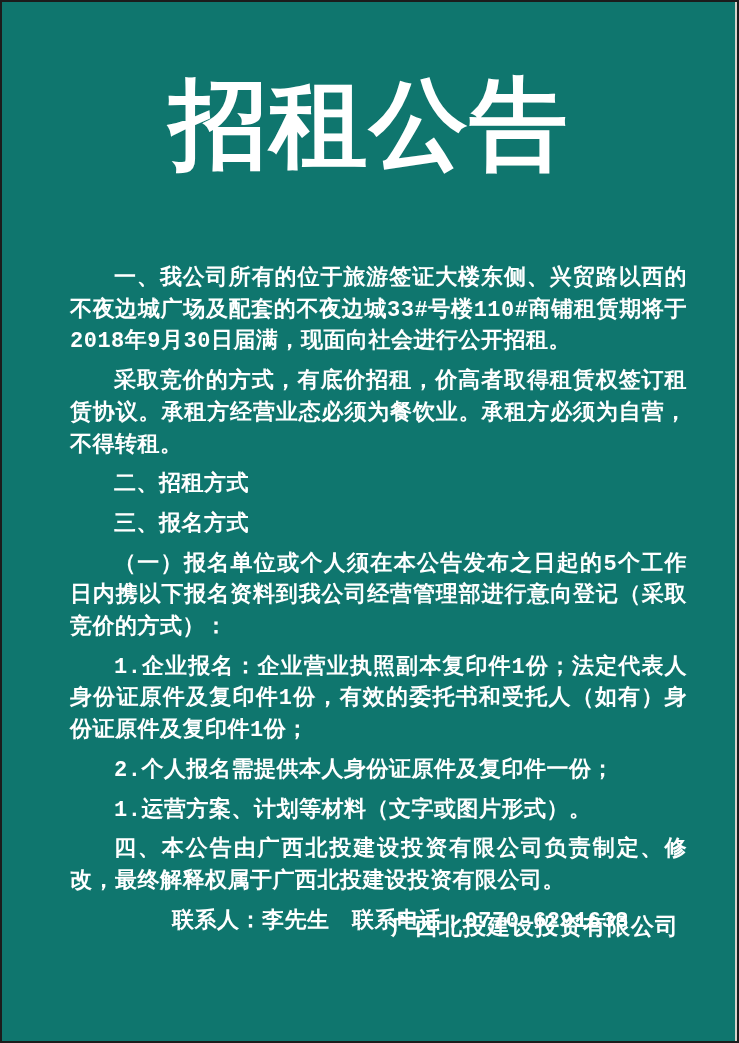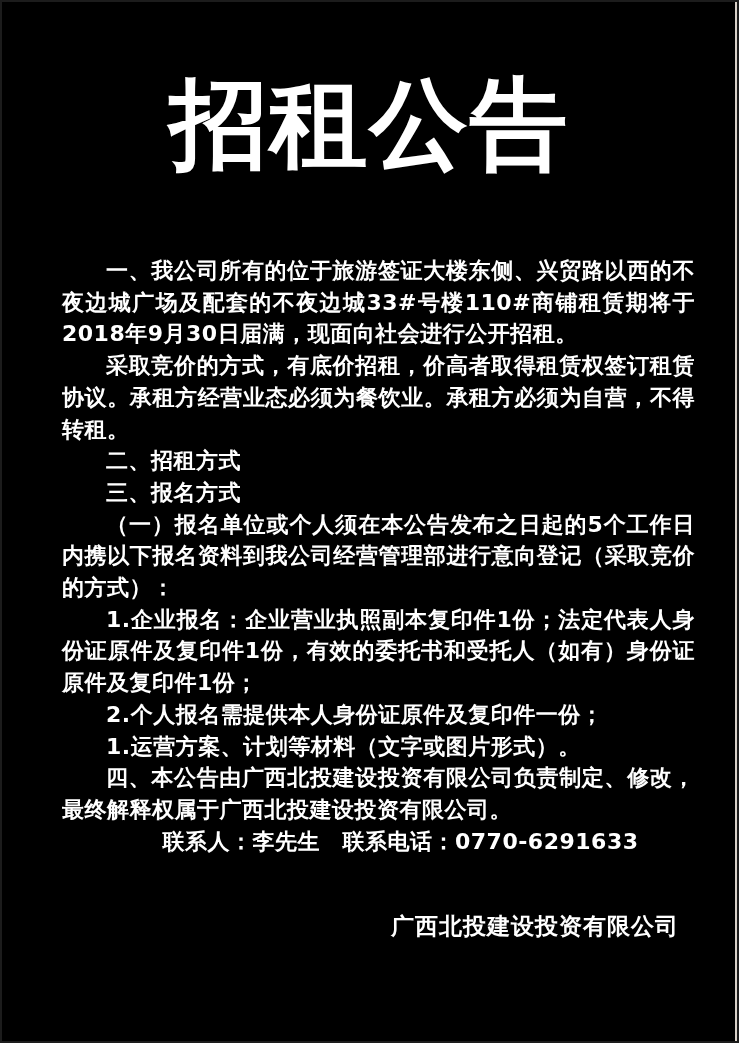--- a/index.html
+++ b/index.html
@@ -32,48 +32,49 @@
     line-height: 1.3;
     letter-spacing: 2px;
   }
   .poster-body {
     position: absolute;
     top: 253px;
     left: 60px;
     width: 633px;
   }
   .poster-body p {
-    margin: 0;
+    margin: 8px;
     padding: 0;
     text-indent: 2em;
     font-size: 22px;
     font-weight: bold;
     line-height: 31.7px;
     text-align: justify;
     text-justify: inter-character;
     letter-spacing: 0.5px;
+    font-family: Liberation Mono, monospace;
   }
   .poster-body p.contact-line {
     text-align: center;
   }
   .poster-signature {
     position: absolute;
     top: 908px;
     right: 58px;
     text-align: left;
     font-weight: bold;
     font-size: 23px;
     line-height: 33px;
     letter-spacing: 1px;
   }
 </style>
 </head>
 <body>
 
-<div class="poster" style="background: #000000; color: rgb(255, 255, 255); border-color: rgb(28, 28, 28);">
+<div class="poster" style="background: #0f766e; color: rgb(255, 255, 255); border-color: rgb(28, 28, 28);">
 
   <h1 class="poster-title">招租公告</h1>
 
   <div class="poster-body">
     <p>一、我公司所有的位于旅游签证大楼东侧、兴贸路以西的不夜边城广场及配套的不夜边城33#号楼110#商铺租赁期将于2018年9月30日届满，现面向社会进行公开招租。</p>
     <p>采取竞价的方式，有底价招租，价高者取得租赁权签订租赁协议。承租方经营业态必须为餐饮业。承租方必须为自营，不得转租。</p>
     <p>二、招租方式</p>
     <p>三、报名方式</p>
     <p>（一）报名单位或个人须在本公告发布之日起的5个工作日内携以下报名资料到我公司经营管理部进行意向登记（采取竞价的方式）：</p>
     <p>1.企业报名：企业营业执照副本复印件1份；法定代表人身份证原件及复印件1份，有效的委托书和受托人（如有）身份证原件及复印件1份；</p>

